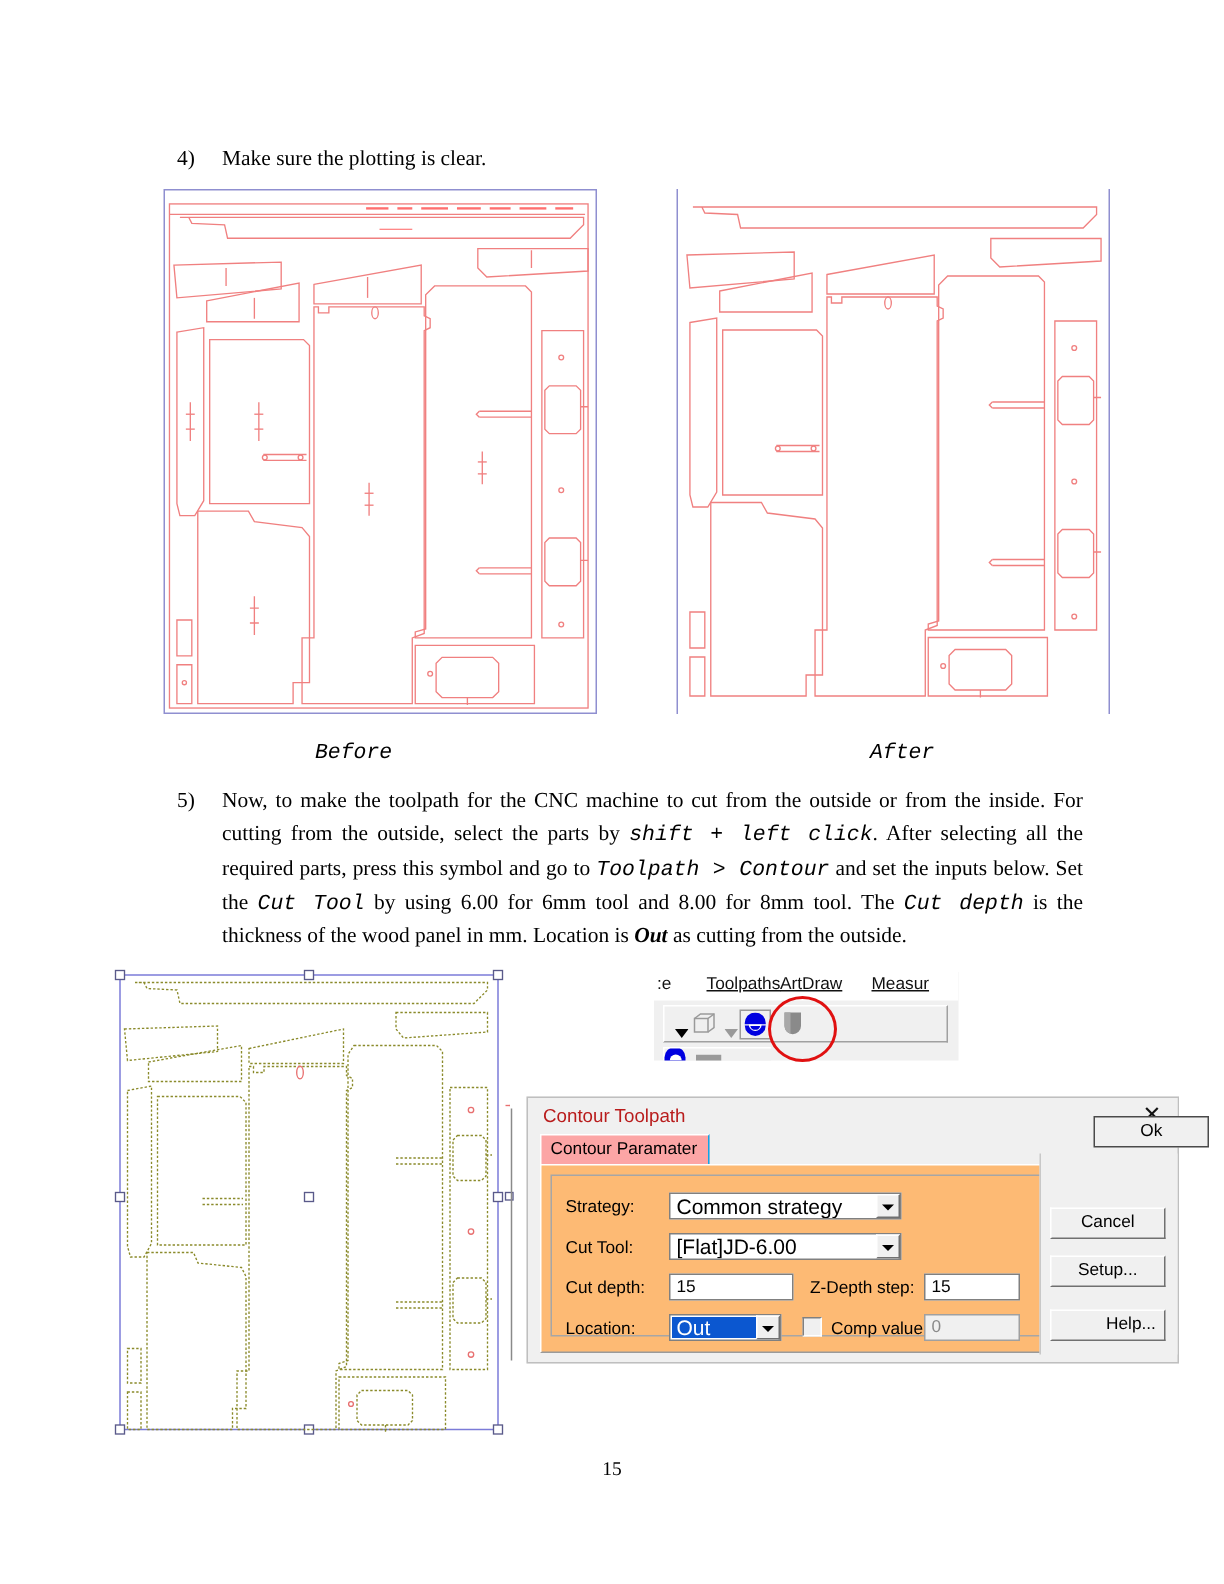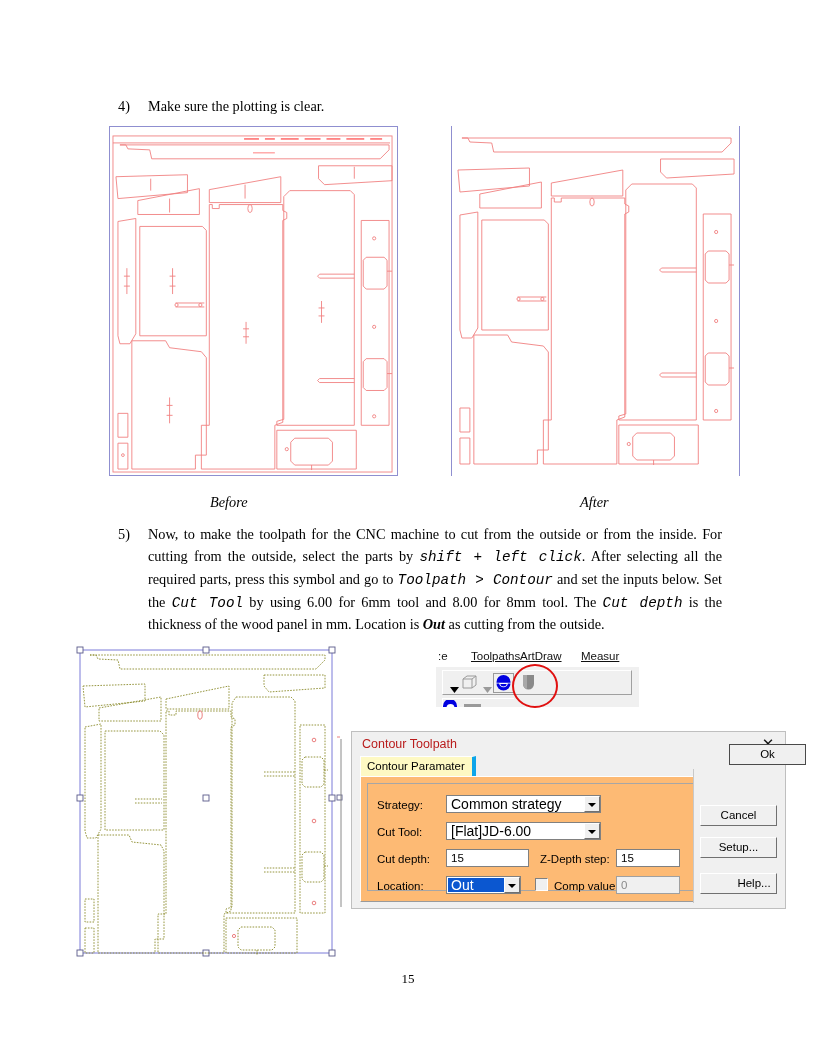--- a/index.html
+++ b/index.html
@@ -31,21 +31,21 @@
   }
   .doc-body { text-align: justify; }
   .doc-body i { font-style: italic; font-family: Liberation Mono, monospace; }
   .doc-body b { font-weight: bold; font-style: italic; }
 
   #step4 { left: 118px; top: 96px; width: 600px; }
   #step5 { left: 118px; top: 524px; width: 604px; }
 
   .caption {
     position: absolute;
-    font-family: Liberation Serif, serif;
+    font-family: Liberation Mono, monospace;
     font-style: italic;
     font-size: 14.3px;
     color: #000;
   }
   #cap-before { left: 210px; top: 494px; }
   #cap-after  { left: 580px; top: 494px; }
 
   #page-number {
     position: absolute;
     left: 0; right: 0;
@@ -177,24 +177,24 @@
   }
   #tabstrip {
     position: absolute;
     left: 8px; top: 24px;
     width: 419px; height: 148px;
   }
   #tab-contour {
     position: absolute;
     left: 0; top: 0;
     padding: 3px 7px 3px 6px;
-    background: #fef9c3;
+    background: #fca5a5;
     border-top: 1px solid #ffffff;
     border-left: 1px solid #ffffff;
-    border-right: 4px solid #0ea5e9;
+    border-right: 1px solid #0ea5e9;
     font-size: 11.5px;
     height: 13px;
     line-height: 13px;
     box-sizing: content-box;
     text-align: right;
   }
   #tab-body {
     position: absolute;
     left: 0; top: 20px;
     width: 419px; height: 126px;

